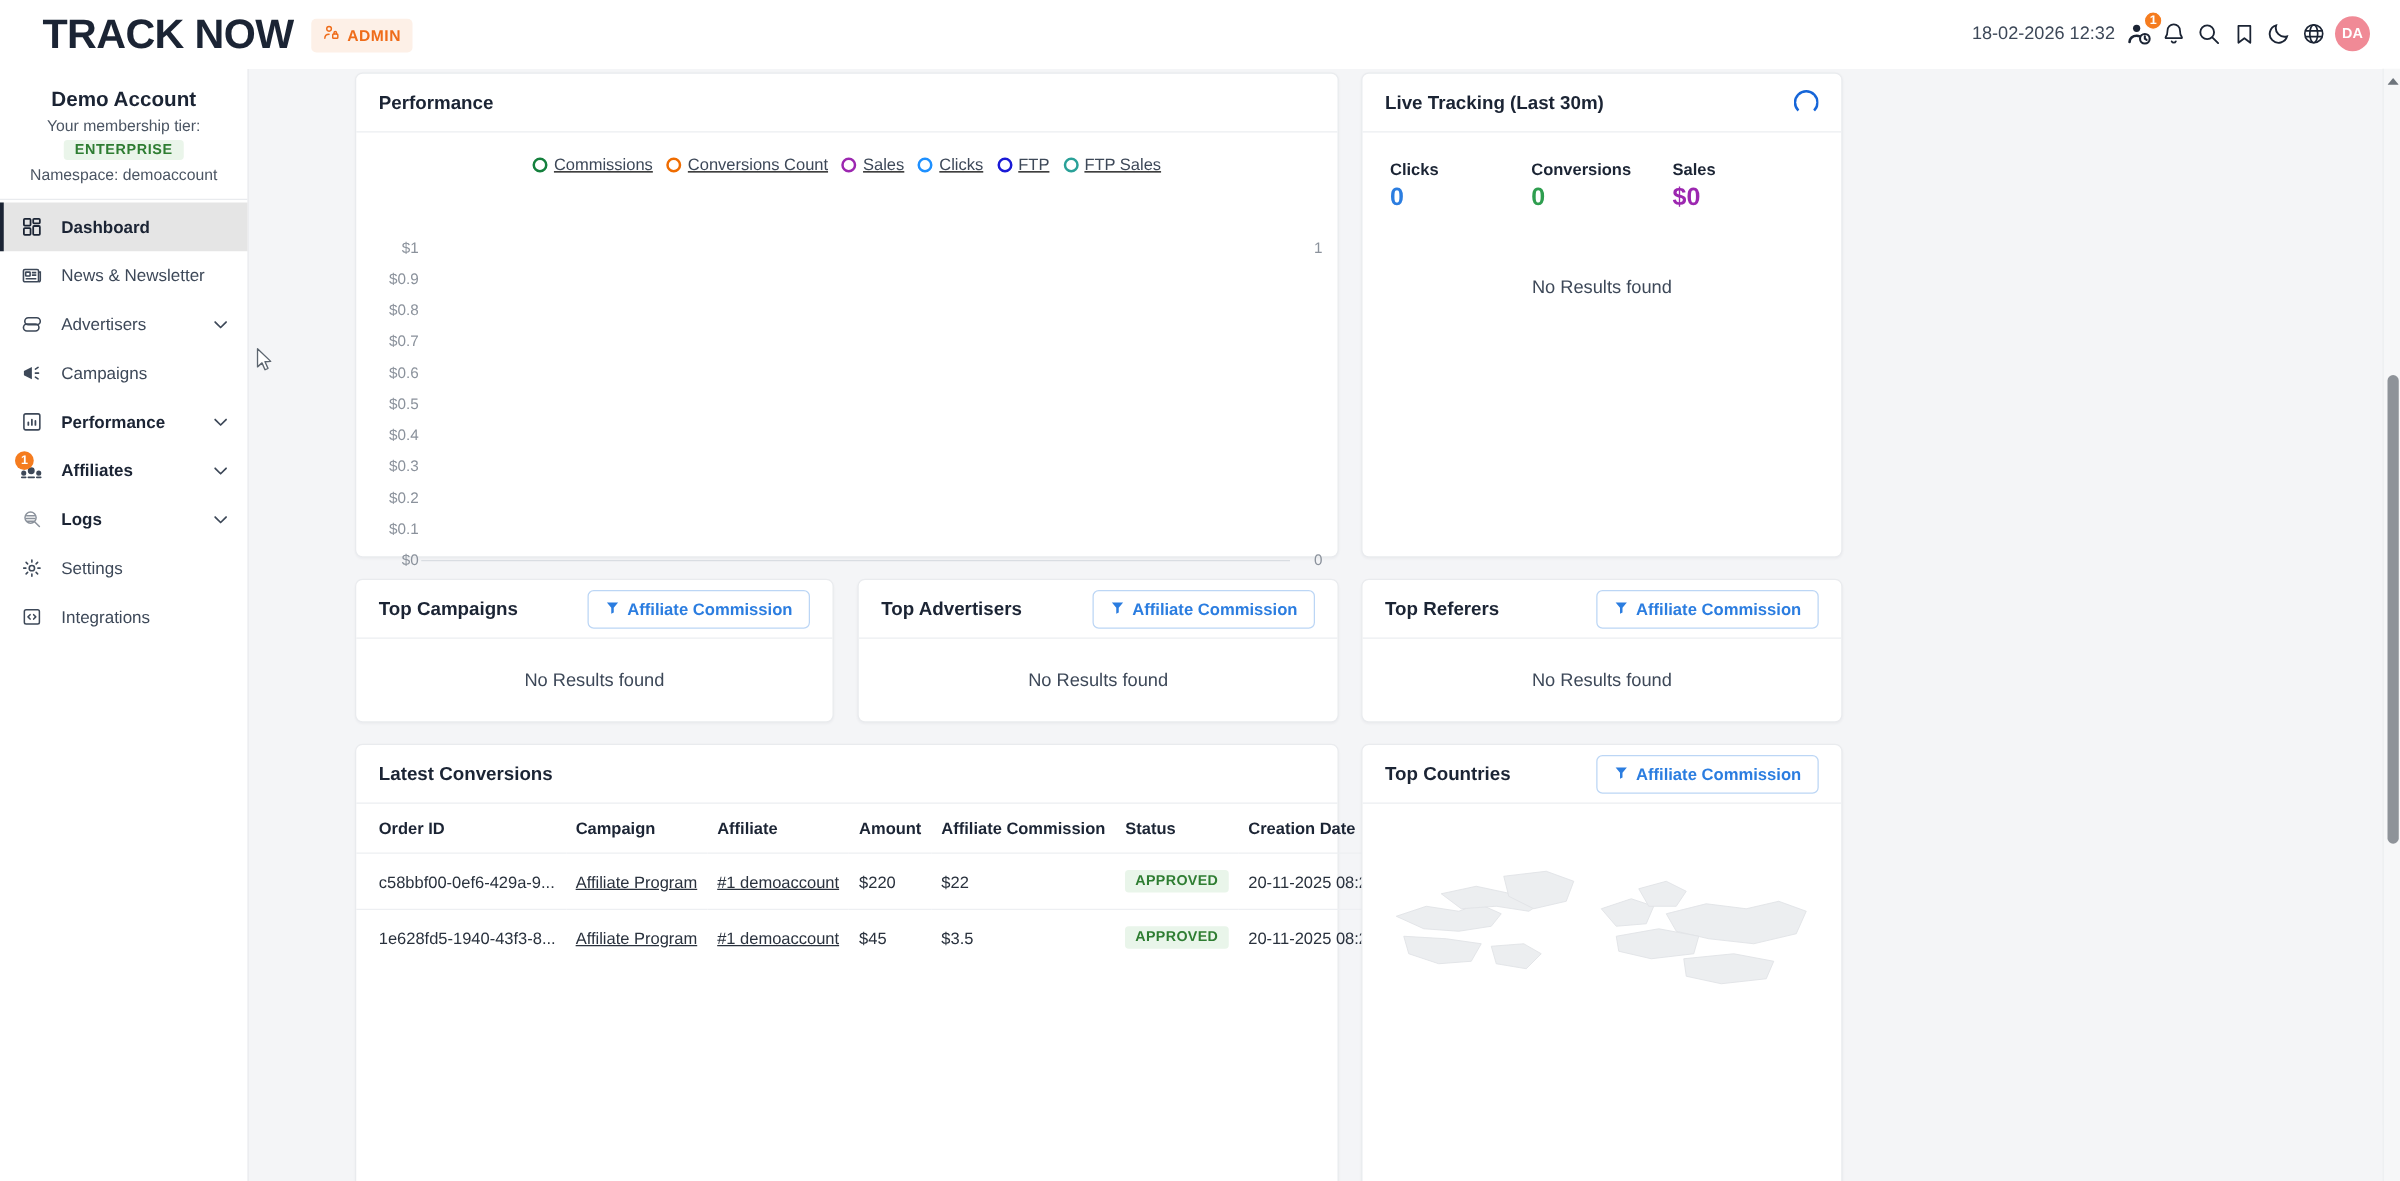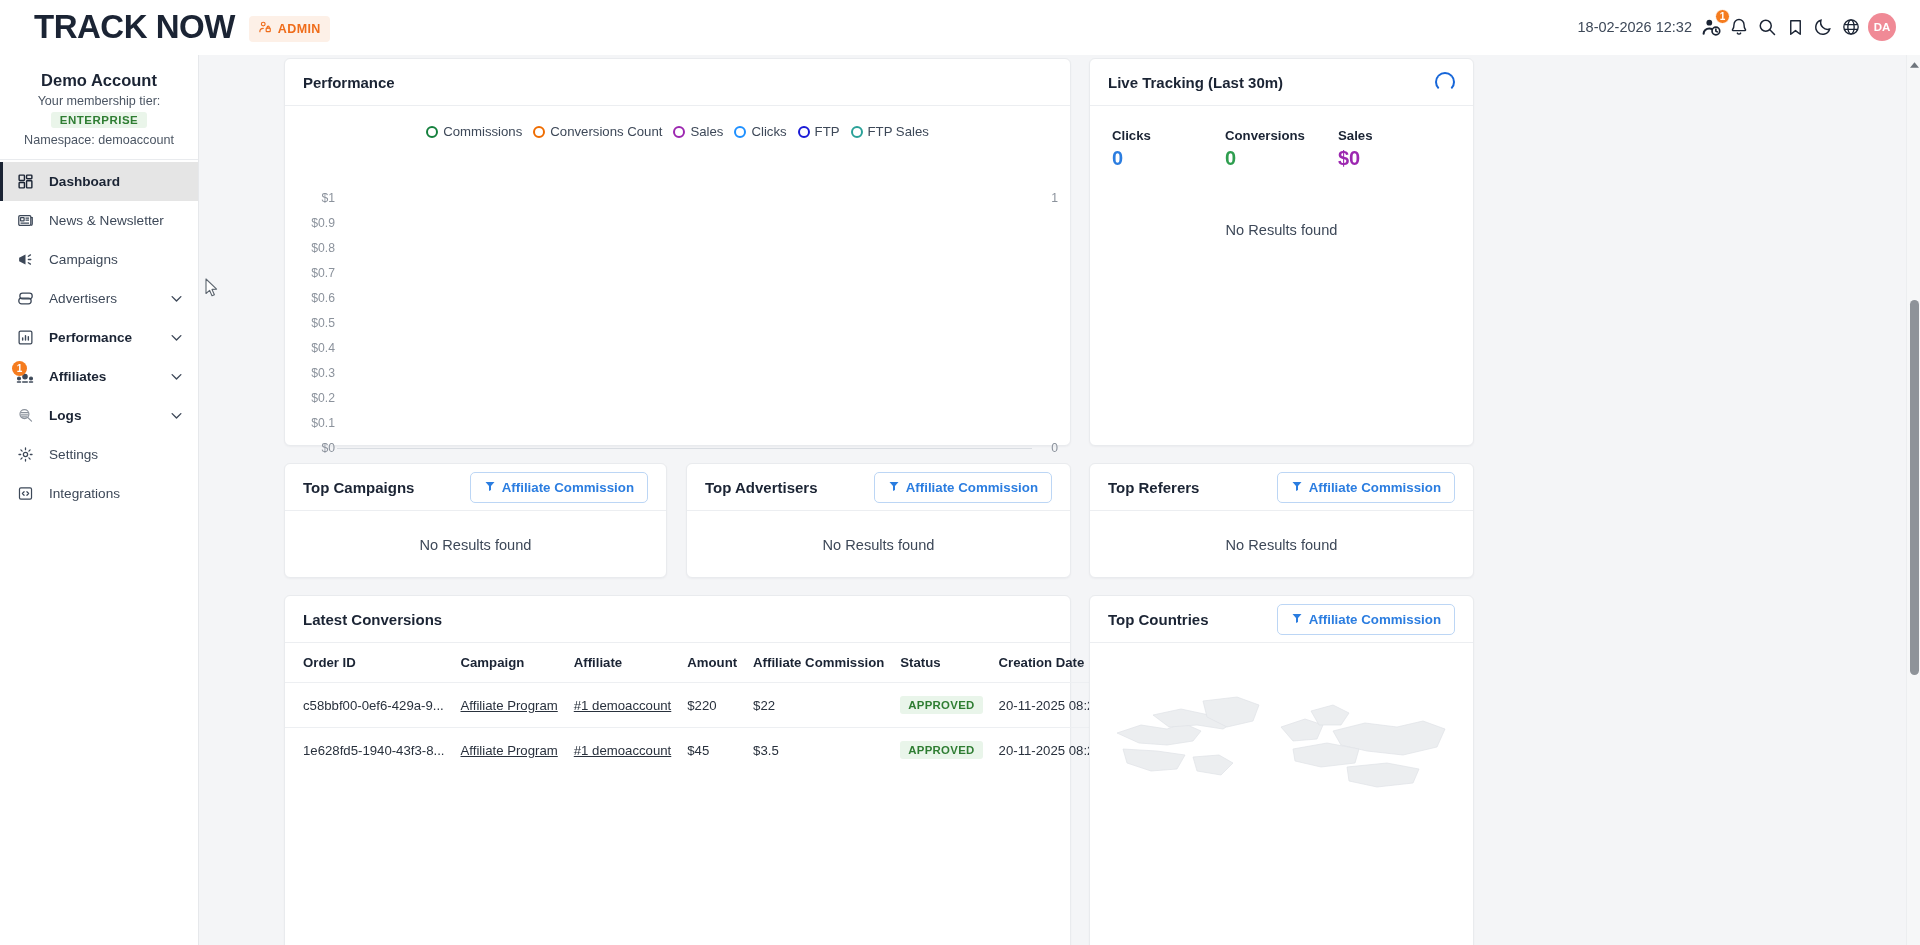--- a/index.html
+++ b/index.html
@@ -97,21 +97,21 @@
   }
   .no-results {
     display:flex; align-items:center; justify-content:center;
     font-size:14.6px; color:#3d4858;
   }
 
   
   .chart-area { position:relative; width:100%; height:calc(100% - 47px); }
   .legend {
     position:absolute; top:18px; left:0; width:100%;
-    display:flex; justify-content:center; align-items:center; gap:11px;
+    display:flex; justify-content:center; align-items:center; gap:11px;text-decoration:underline;
   }
   .legend-item { display:flex; align-items:center; gap:5px; }
   .legend-dot { width:12px; height:12px; border-radius:50%; border:2px solid #000; background:transparent; }
   .legend-lbl { font-size:13.2px; color:#3d4858; }
   .ylab {
     position:absolute; right:0; font-size:12.2px; color:#8b929c;
     text-align:right; transform:translateY(-50%);
   }
   .yaxis-left { position:absolute; left:10px; top:0; width:40px; height:100%; }
   .yaxis-right { position:absolute; right:12px; top:0; width:24px; height:100%; }
@@ -266,41 +266,41 @@
               <path d="M19.5 8h2v9a2 2 0 0 1-2 2"></path>
             <rect x="5" y="8" width="5" height="4.5" rx=".6"></rect>
               <path d="M12 8.6h5M12 11.4h5M5 15.6h12"></path>
           </svg>
         </span>
         <span class="lbl">News &amp; Newsletter</span>
       </div>
 
       <div class="nav-item">
         <span class="ico">
-          <svg width="17" height="17" viewBox="0 0 24 24" fill="none" stroke="#3d4858" stroke-width="1.8" stroke-linecap="round" stroke-linejoin="round">
-            <path d="M3 9.5v5l9 4.5V5z" fill="#3d4858" stroke="none"></path>
-              <path d="M16 7.5l3-2M16 12h3.5M16 16.5l3 2"></path>
-          </svg>
-        </span>
-        <span class="lbl">Campaigns</span>
-      </div>
-
-      <div class="nav-item">
-        <span class="ico">
           <svg width="17" height="17" viewBox="0 0 24 24" fill="none" stroke="#3d4858" stroke-width="1.8" stroke-linejoin="round">
             <path d="M8 4.5h9.5a4 4 0 0 1 0 8H8a4 4 0 0 1 0-8z"></path>
             <path d="M6.5 11.5h9.5a4 4 0 0 1 0 8H6.5a4 4 0 0 1 0-8z"></path>
           </svg>
         </span>
         <span class="lbl">Advertisers</span>
         <span class="chev">
           <svg width="15" height="15" viewBox="0 0 24 24" fill="none" stroke="#3d4858" stroke-width="2.2" stroke-linecap="round" stroke-linejoin="round">
               <path d="M5 9l7 7 7-7"></path>
             </svg>
         </span>
+      </div>
+
+      <div class="nav-item">
+        <span class="ico">
+          <svg width="17" height="17" viewBox="0 0 24 24" fill="none" stroke="#3d4858" stroke-width="1.8" stroke-linecap="round" stroke-linejoin="round">
+            <path d="M3 9.5v5l9 4.5V5z" fill="#3d4858" stroke="none"></path>
+              <path d="M16 7.5l3-2M16 12h3.5M16 16.5l3 2"></path>
+          </svg>
+        </span>
+        <span class="lbl">Campaigns</span>
       </div>
 
       <div class="nav-item">
         <span class="ico">
           <svg width="17" height="17" viewBox="0 0 24 24" fill="none" stroke="#3d4858" stroke-width="1.8">
             <rect x="3" y="3" width="18" height="18" rx="2"></rect>
             <path d="M8 15.5v-3M12 15.5v-6M16 15.5v-4.5" stroke-width="2" stroke-linecap="round"></path>
           </svg>
         </span>
         <span class="lbl" style="font-weight:700;color:#1b2434">Performance</span>

